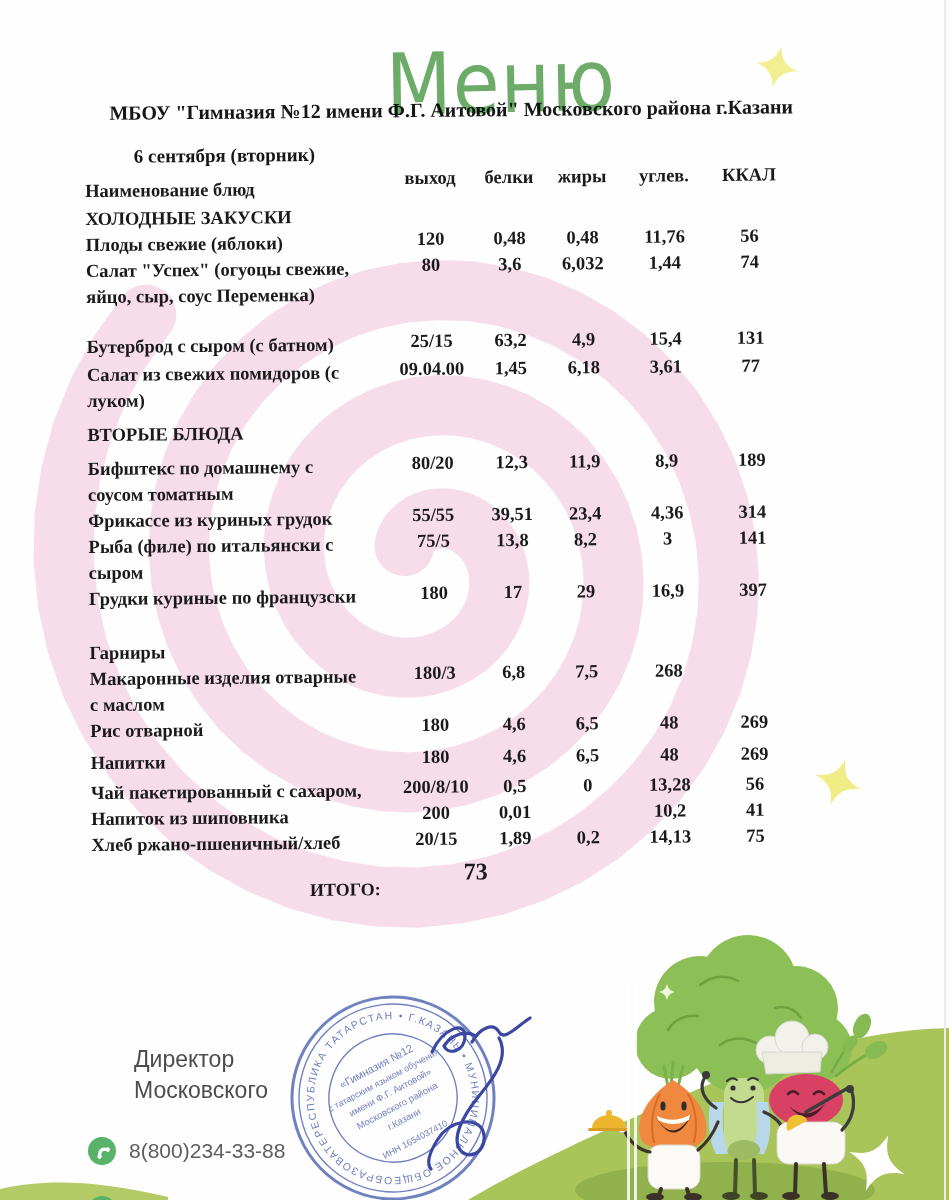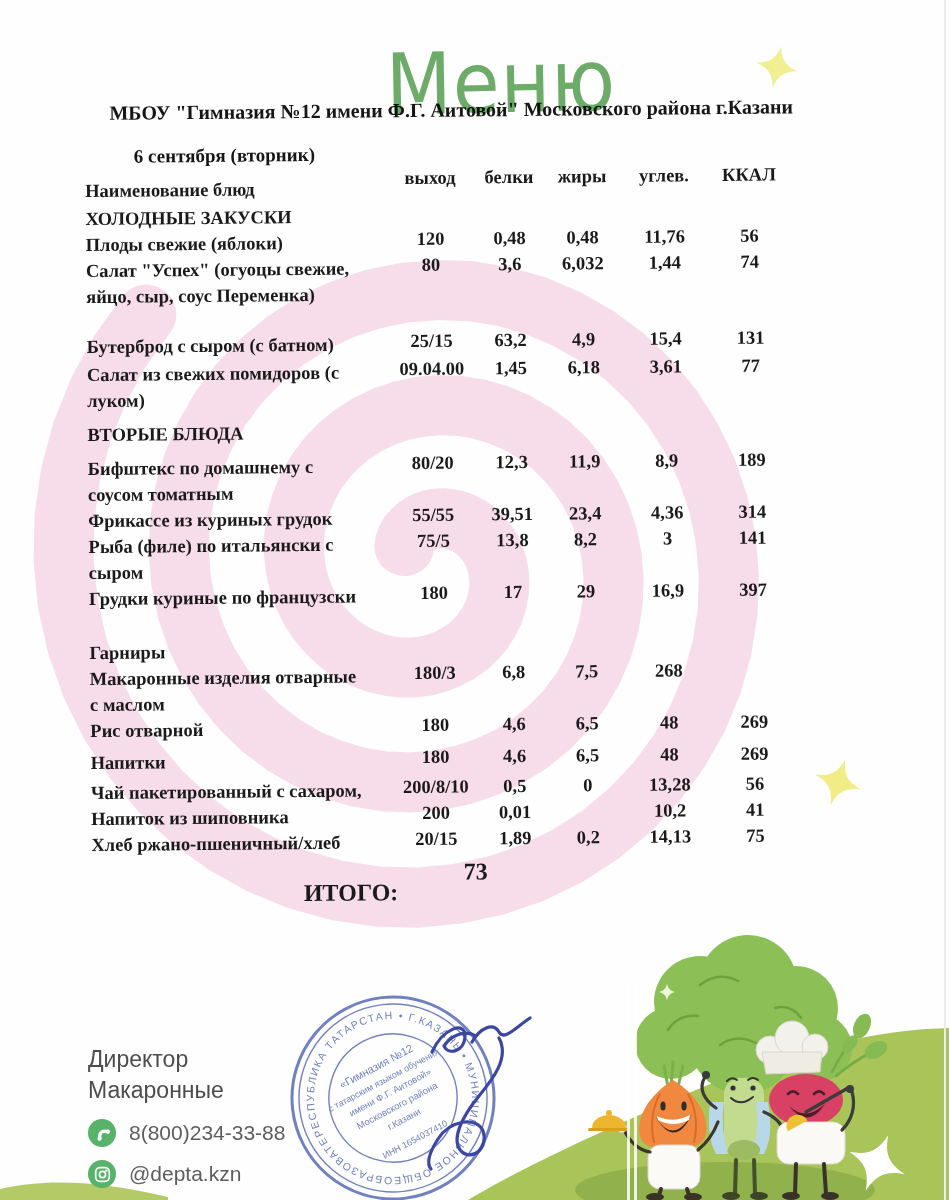--- a/index.html
+++ b/index.html
@@ -20,28 +20,28 @@
   .tbl{position:absolute;left:85px;top:166px;width:706px;font-weight:bold;font-size:18.5px;color:#1a1a1a;}
   .row{display:grid;grid-template-columns:300px 90px 68px 78px 86px 84px;line-height:26px;}
   .row .name{white-space:pre-line;padding-right:6px;}
   .row .num{text-align:center;transform:translateY(-3px);}
   .hdr{line-height:30px;}
   .hdr .name{padding-top:10px;}
   .hdr .num{transform:none;}
   .mt2{margin-top:2px}.mt4{margin-top:4px}.mt6{margin-top:6px}.mt8{margin-top:8px}
   .mt24{margin-top:24px}.mt28{margin-top:28px}
   .total-row{position:relative;height:64px;margin-top:4px;}
-  .total-label{position:absolute;left:212px;top:20px;font-size:24px;}
+  .total-label{position:absolute;left:218px;top:20px;font-size:18px;}
   .total-value{position:absolute;left:372px;top:0;font-size:24px;}
 
   
   .footer{position:absolute;left:88px;top:1044px;z-index:1;
       font-family:"Liberation Sans","DejaVu Sans",sans-serif;color:#4c4c4c;}
-  .footer .line{font-size:23px;line-height:31px;}
-  .contact{display:flex;align-items:center;gap:13px;margin-top:13px;color:#5d5d5d;font-size:21px;}
+  .footer .line{font-size:23px;line-height:31px;margin-left:46px;}
+  .contact{display:flex;align-items:center;gap:13px;margin-top:31px;color:#5d5d5d;font-size:21px;}
   .badge{width:28px;height:28px;border-radius:50%;background:#58b269;display:flex;
          align-items:center;justify-content:center;flex:0 0 28px;}
   .edge-line{position:absolute;right:3px;top:0;width:2px;height:1200px;background:#ebebeb;z-index:0;}
   .scan-line{position:absolute;top:985px;height:215px;width:3px;background:rgba(255,255,255,.85);z-index:2;}
 </style>
 </head>
 <body>
 
 <div class="page">
 
@@ -278,21 +278,21 @@
         <span class="total-value">73</span>
         <span class="total-label">ИТОГО:</span>
       </div>
     </div>
   </div>
 
   <div class="menu-title">Меню</div>
 
   <div class="footer">
     <div class="line">Директор</div>
-    <div class="line">Макаронные</div>
+    <div class="line">Московского</div>
     <div class="contact">
       <span class="badge">
         <svg width="18" height="18" viewBox="-10 -10 20 20">
             <g transform="rotate(-40)">
           <circle cx="-6" cy="3" r="2.4" fill="#fff"></circle>
               <circle cx="6" cy="3" r="2.4" fill="#fff"></circle>
           <path d="M-6,3 Q0,-5 6,3" fill="none" stroke="#fff" stroke-width="3.6" stroke-linecap="round"></path>
         </g>
           </svg>
       </span>

